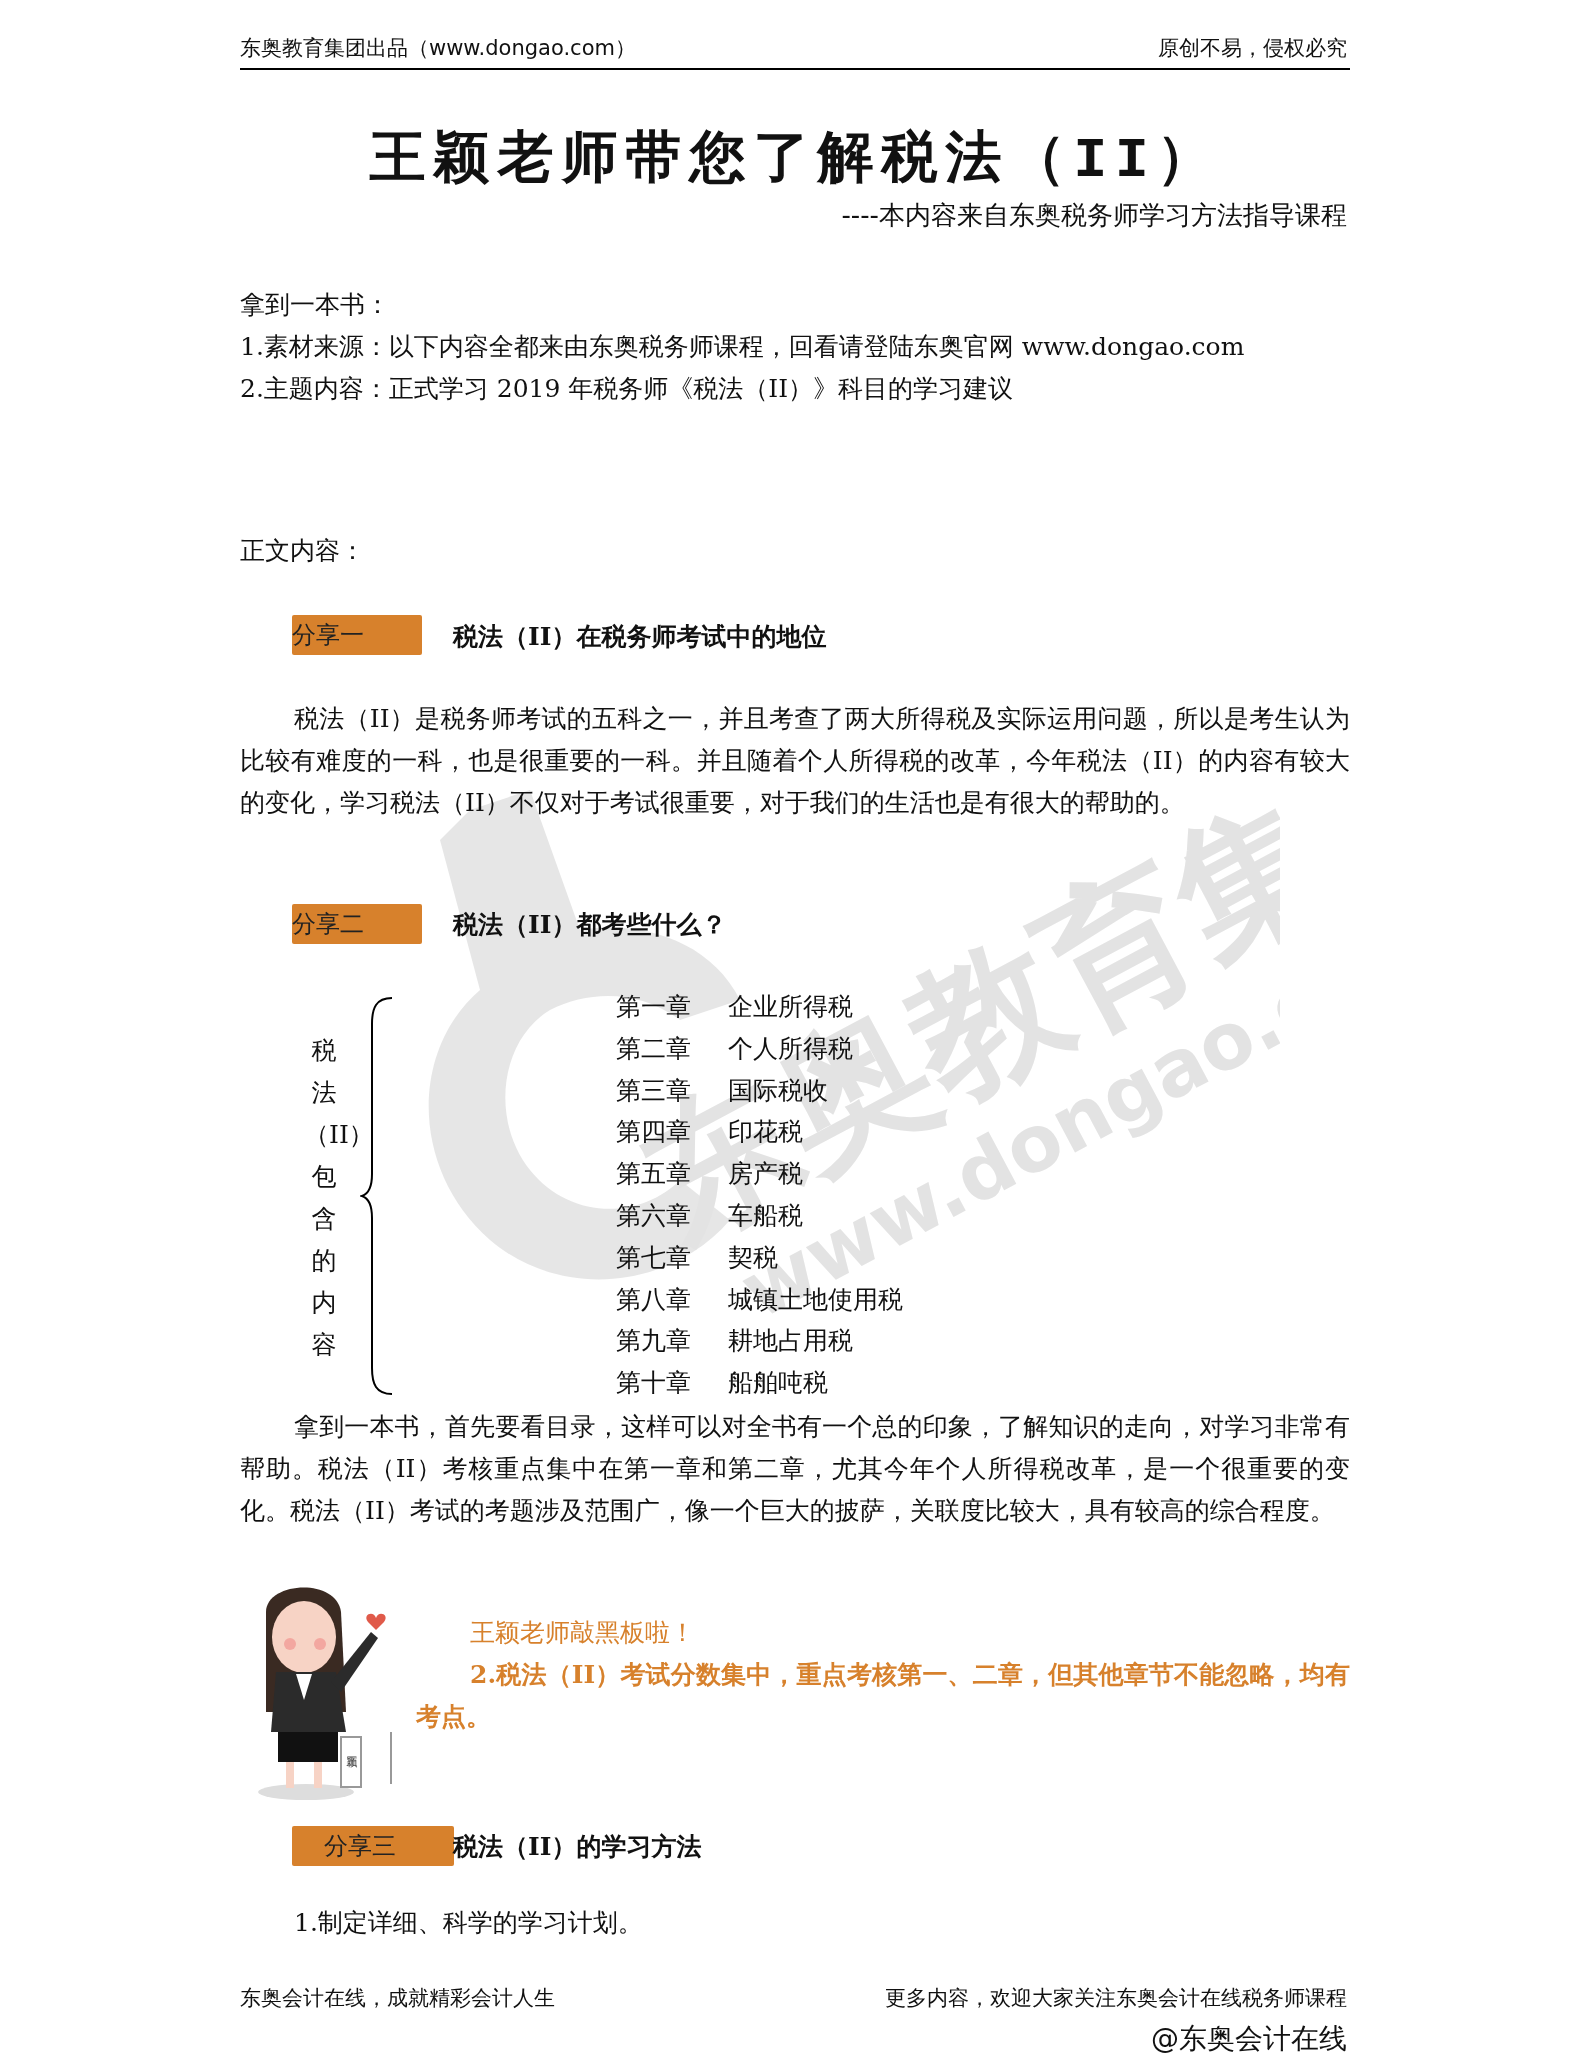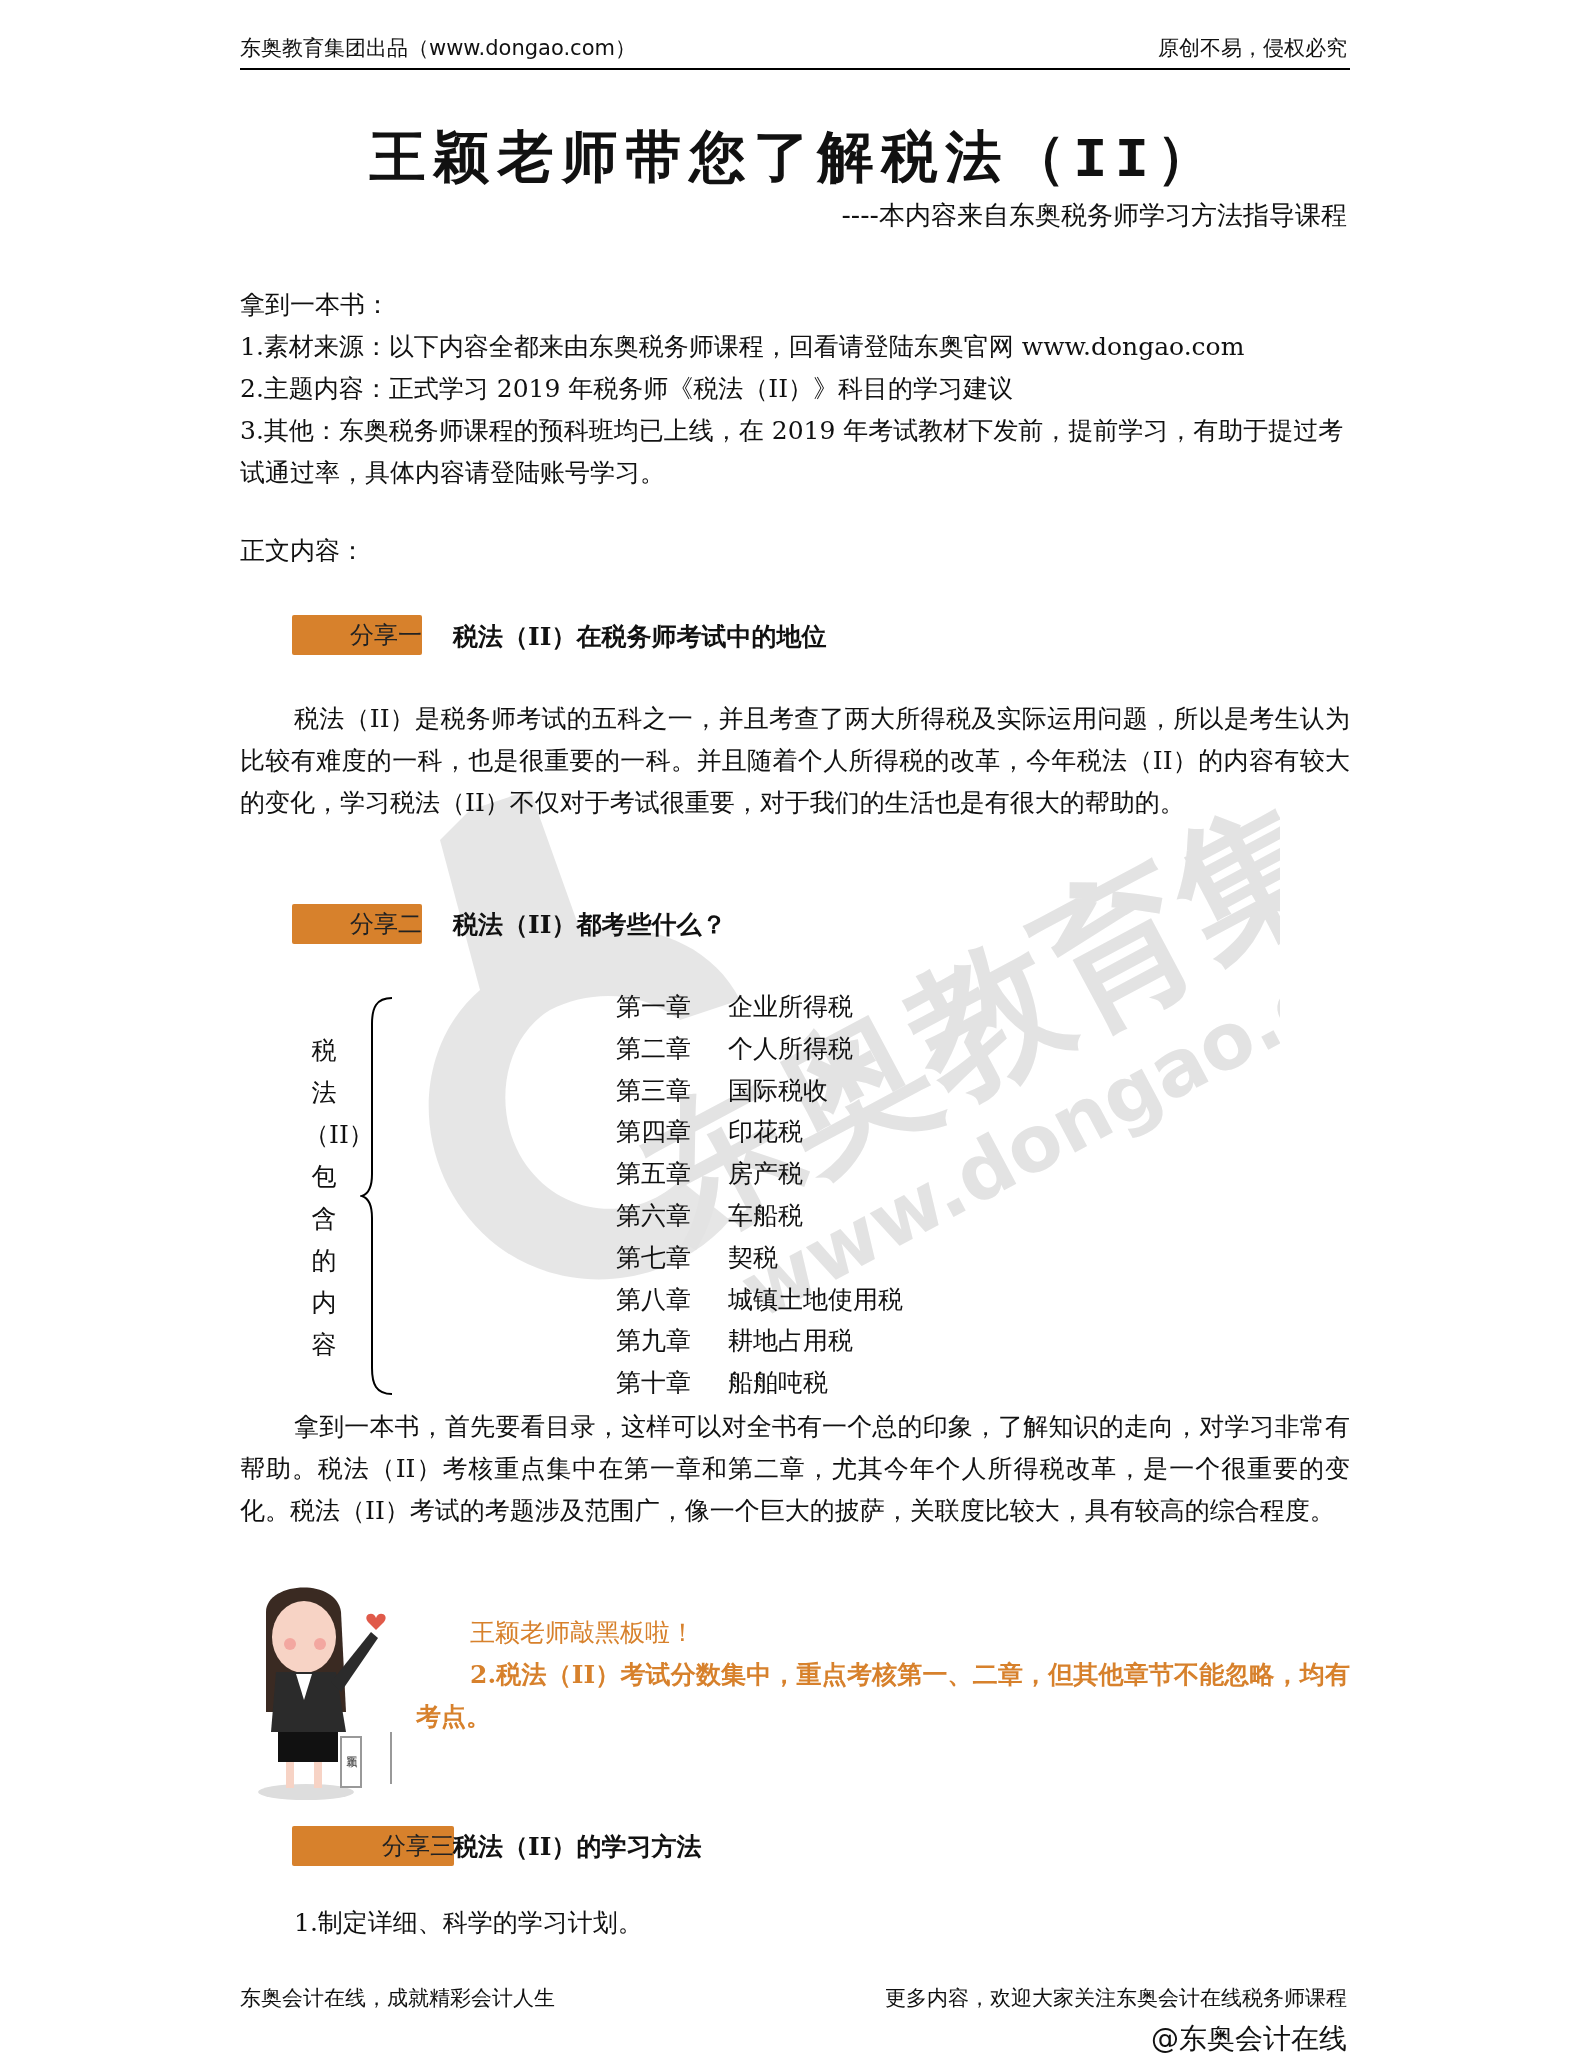--- a/index.html
+++ b/index.html
@@ -21,21 +21,21 @@
     font-size: 56px; font-weight: bold; letter-spacing: 8px; font-family: Liberation Mono, monospace;
   }
   .subtitle { right: 236px; top: 198px; font-size: 26px; }
 
   .para { font-size: 25px; line-height: 42px; left: 240px; width: 1110px; }
   .indent { text-indent: 54px; }
 
   
   .badge {
     width: 130px; height: 40px; border-radius: 2px; background: #d7812c;
-    color: #222; font-size: 24px; text-align: right; line-height: 40px;
+    color: #222; font-size: 24px; text-align: left; line-height: 40px;
   }
   .badge-title { font-size: 25px; font-weight: bold; }
 
   
   .wm { left: 380px; top: 700px; width: 900px; height: 740px; pointer-events: none; }
 
   
   .vert { left: 294px; top: 1030px; width: 60px; font-size: 25px; line-height: 42px; text-align: center; }
   .brace { left: 360px; top: 996px; }
   .chapters { left: 616px; top: 986px; font-size: 25px; line-height: 41.8px; }
@@ -64,21 +64,20 @@
   <text x="380" y="620" transform="rotate(-28 380 620)" font-family="DejaVu Sans, sans-serif" font-weight="bold" font-size="78" fill="#e3e3e3">www.dongao.com</text>
 </svg>
 
 <div class="abs title sans">王颖老师带您了解税法（II）</div>
 <div class="abs subtitle sans">----本内容来自东奥税务师学习方法指导课程</div>
 
 <div class="abs para" style="top:284px;">
   <div>拿到一本书：</div>
   <div>1.素材来源：以下内容全都来由东奥税务师课程，回看请登陆东奥官网 www.dongao.com</div>
   <div>2.主题内容：正式学习 2019 年税务师《税法（II）》科目的学习建议</div>
-  <div>3.其他：东奥税务师课程的预科班均已上线，在 2019 年考试教材下发前，提前学习，有助于提过考试通过率，具体内容请登陆账号学习。</div>
 </div>
 
 <div class="abs para" style="top:530px;">正文内容：</div>
 
 <div class="abs badge" style="left:292px;top:615px;">分享一</div>
 <div class="abs badge-title" style="left:453px;top:620px;">税法（II）在税务师考试中的地位</div>
 <div class="abs para indent" style="top:698px;text-align:justify;">税法（II）是税务师考试的五科之一，并且考查了两大所得税及实际运用问题，所以是考生认为比较有难度的一科，也是很重要的一科。并且随着个人所得税的改革，今年税法（II）的内容有较大的变化，学习税法（II）不仅对于考试很重要，对于我们的生活也是有很大的帮助的。</div>
 
 <div class="abs badge" style="left:292px;top:904px;">分享二</div>
 <div class="abs badge-title" style="left:453px;top:908px;">税法（II）都考些什么？</div>

